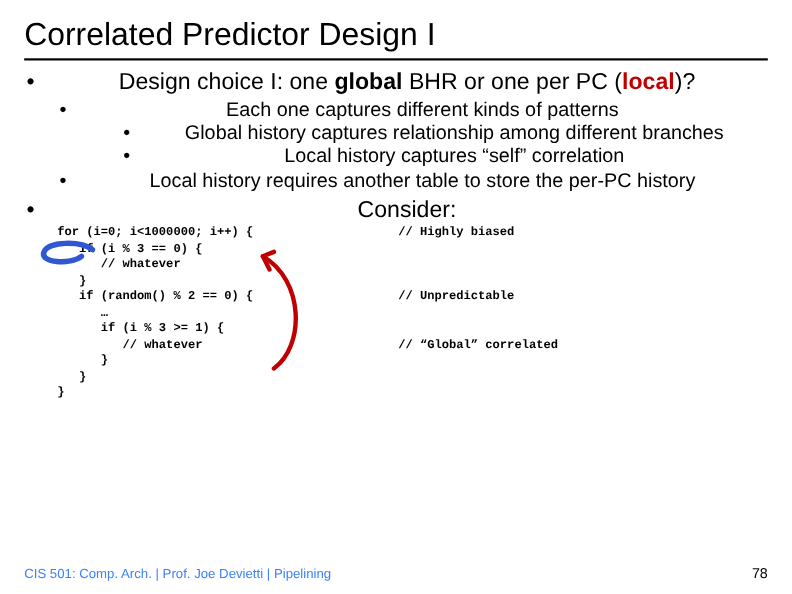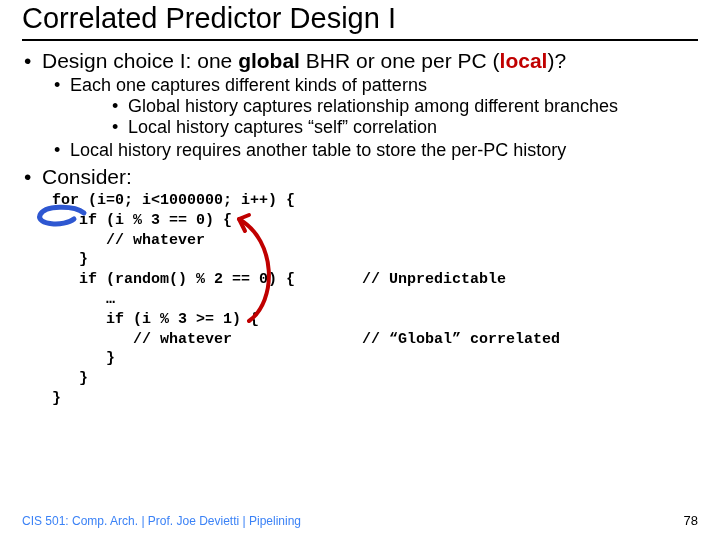--- a/index.html
+++ b/index.html
@@ -6,21 +6,21 @@
     margin: 0;
     padding: 0;
     width: 720px;
     height: 540px;
     font-family: Verdana, Arial, sans-serif;
     background: #fff;
     position: relative;
     overflow: hidden;
   }
   .slide {
-    padding: 2px 22px 0 22px;
+    padding: 16px 22px 0 22px;
     box-sizing: border-box;
     width: 100%;
     height: 100%;
     position: relative;
   }
   .title {
     font-size: 29px;
     color: #000;
     font-weight: normal;
     margin: 0 0 2px 0;
@@ -30,20 +30,21 @@
   ul.lvl1 {
     margin: 8px 0 0 0;
     padding-left: 20px;
     list-style: none;
   }
   ul.lvl1 > li {
     font-size: 21px;
     color: #000;
     margin-bottom: 2px;
     position: relative;
+    text-align: center;
   }
   ul.lvl1 > li::before {
     content: "•";
     position: absolute;
     left: -18px;
   }
   ul.lvl2 {
     margin: 2px 0 4px 0;
     padding-left: 28px;
     list-style: none;
@@ -77,21 +78,21 @@
   .bold { font-weight: bold; }
   .code-wrap {
     margin: 2px 0 0 30px;
     position: relative;
   }
   .code-row {
     display: flex;
     align-items: flex-end;
     font-family: "Courier New", monospace;
     font-weight: bold;
-    font-size: 15px;
+    font-size: 11px;
     line-height: 1.32;
     white-space: pre;
   }
   .code-left { width: 310px; }
   .code-right { }
   .footer {
     position: absolute;
     left: 22px;
     bottom: 12px;
     font-size: 12px;
@@ -128,21 +129,21 @@
         </li>
         <li>Local history requires another table to store the per-PC history</li>
       </ul>
     </li>
     <li>
       <span>Consider:</span>
     </li>
   </ul>
 
   <div class="code-wrap">
-    <div class="code-row"><span class="code-left">for (i=0; i&lt;1000000; i++) {</span></div>
+    <div class="code-row"><span class="code-left">for (i=0; i&lt;1000000; i++) {</span><span class="code-right">// Highly biased</span></div>
     <div class="code-row"><span class="code-left">   if (i % 3 == 0) {</span></div>
     <div class="code-row"><span class="code-left">      // whatever</span></div>
     <div class="code-row"><span class="code-left">   }</span></div>
     <div class="code-row"><span class="code-left">   if (random() % 2 == 0) {</span><span class="code-right">// Unpredictable</span></div>
     <div class="code-row"><span class="code-left">      …</span></div>
     <div class="code-row"><span class="code-left">      if (i % 3 &gt;= 1) {</span></div>
     <div class="code-row"><span class="code-left">         // whatever</span><span class="code-right">// “Global” correlated</span></div>
     <div class="code-row"><span class="code-left">      }</span></div>
     <div class="code-row"><span class="code-left">   }</span></div>
     <div class="code-row"><span class="code-left">}</span></div>

